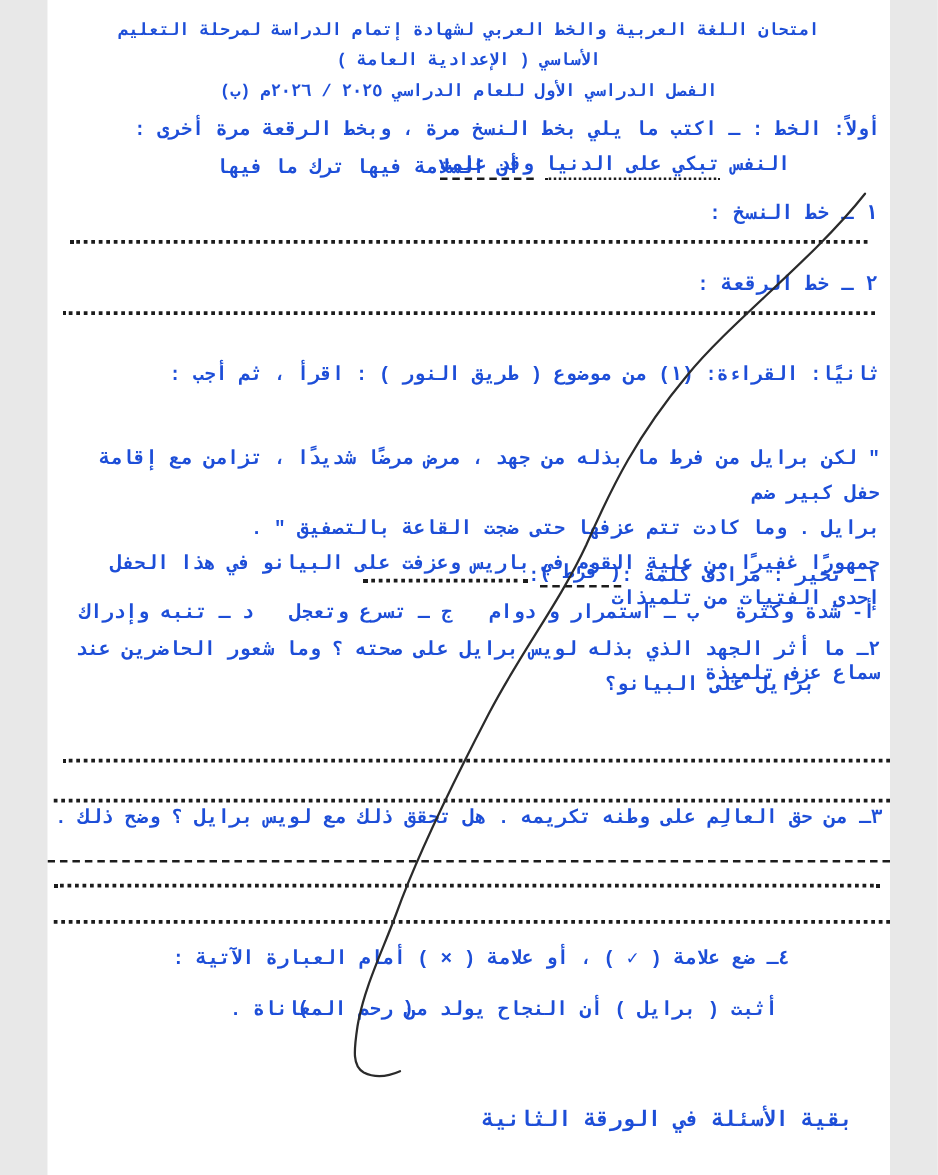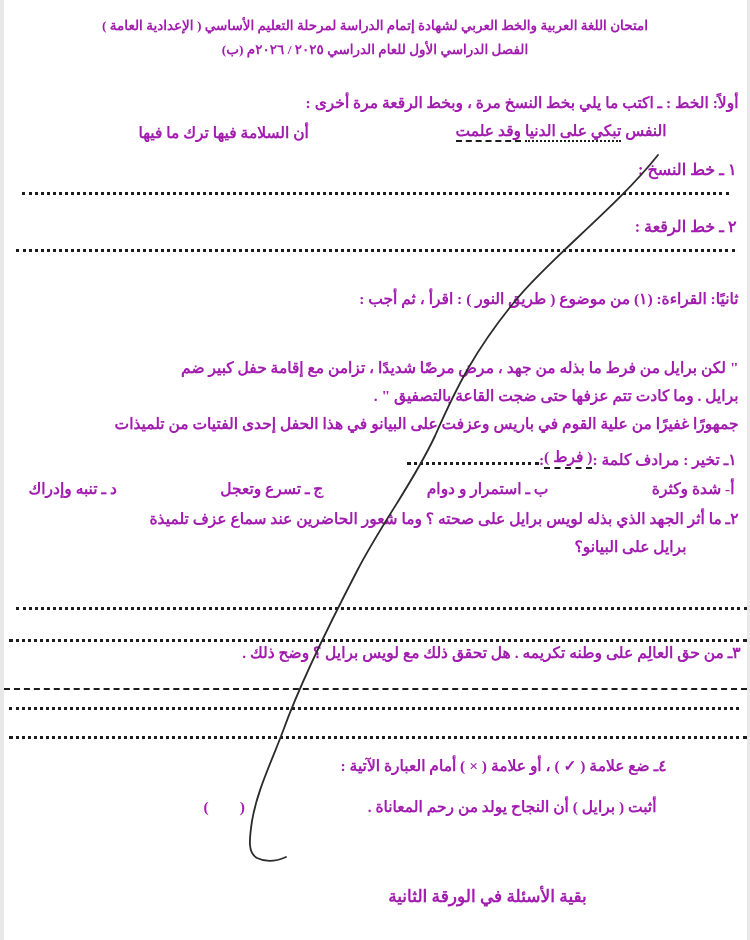--- a/index.html
+++ b/index.html
@@ -1,35 +1,35 @@
 <!DOCTYPE html>
 <html lang="ar" dir="rtl"><head>
 <meta charset="utf-8">
 <style>
   html,body{margin:0;padding:0;background:#e8e8e8;}
   .page{
-    position:relative;width:743px;height:940px;margin:0 auto;
+    position:relative;width:674px;height:940px;margin:0 auto;
     background:#ffffff;overflow:hidden;
-    font-family:Liberation Serif, serif;
-    color:#a21caf;font-weight:bold;direction:rtl;
+    font-family:Liberation Mono, monospace;
+    color:#1d4ed8;font-weight:bold;direction:rtl;
   }
   .abs{position:absolute;}
   .hdr{top:14px;left:30px;right:30px;text-align:center;font-size:13.5px;line-height:1.8;}
   .sec-title{font-size:15.5px;}
   .t16{font-size:15.5px;}
   .t17{font-size:16px;text-align:right;}
   .dotline{border-bottom:3.5px dotted #1c1c1c;height:0;}
   .dashline{border-bottom:2.5px dashed #1c1c1c;height:0;}
   .u-dot{border-bottom:2px dotted #1c1c1c;padding-bottom:1px;}
   .u-dash{border-bottom:2px dashed #1c1c1c;padding-bottom:1px;}
   .qrow{display:flex;align-items:flex-end;}
   .dotfill{width:132px;border-bottom:3px dotted #1c1c1c;height:0;margin-bottom:4px;}
   .opts{display:flex;justify-content:space-between;}
   .pre{white-space:pre;}
-  .footer{font-size:17px;text-align:center;}
+  .footer{font-size:17px;}
   svg.pen{position:absolute;top:0;left:0;pointer-events:none;}
 </style>
 </head>
 <body>
 
 <div class="page">
 
   <div class="abs hdr">
     <div>امتحان اللغة العربية والخط العربي لشهادة إتمام الدراسة لمرحلة التعليم الأساسي ( الإعدادية العامة )</div>
     <div>الفصل الدراسي الأول للعام الدراسي ٢٠٢٥ / ٢٠٢٦م (ب)</div>

